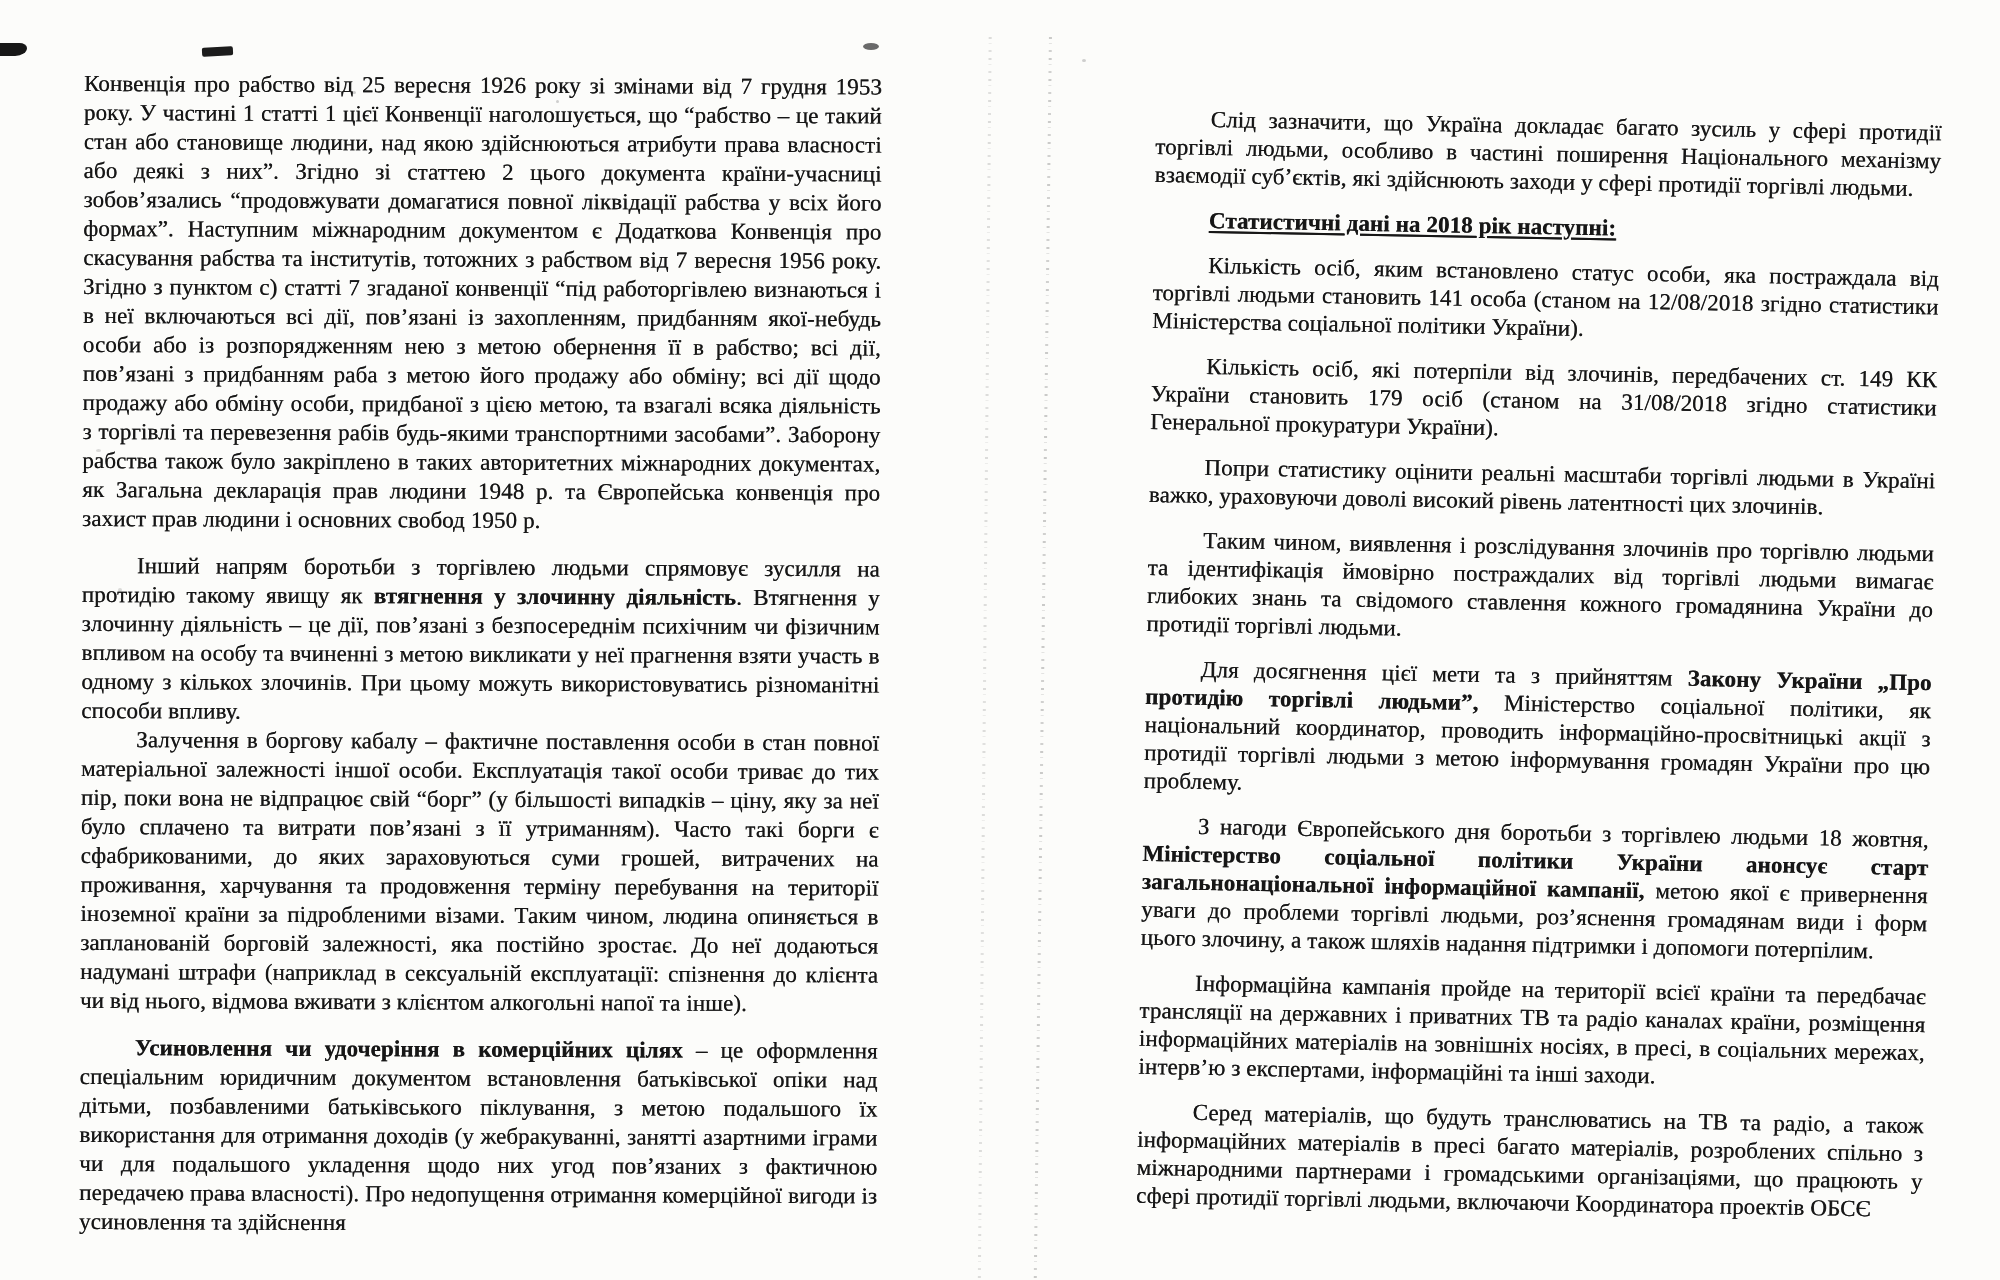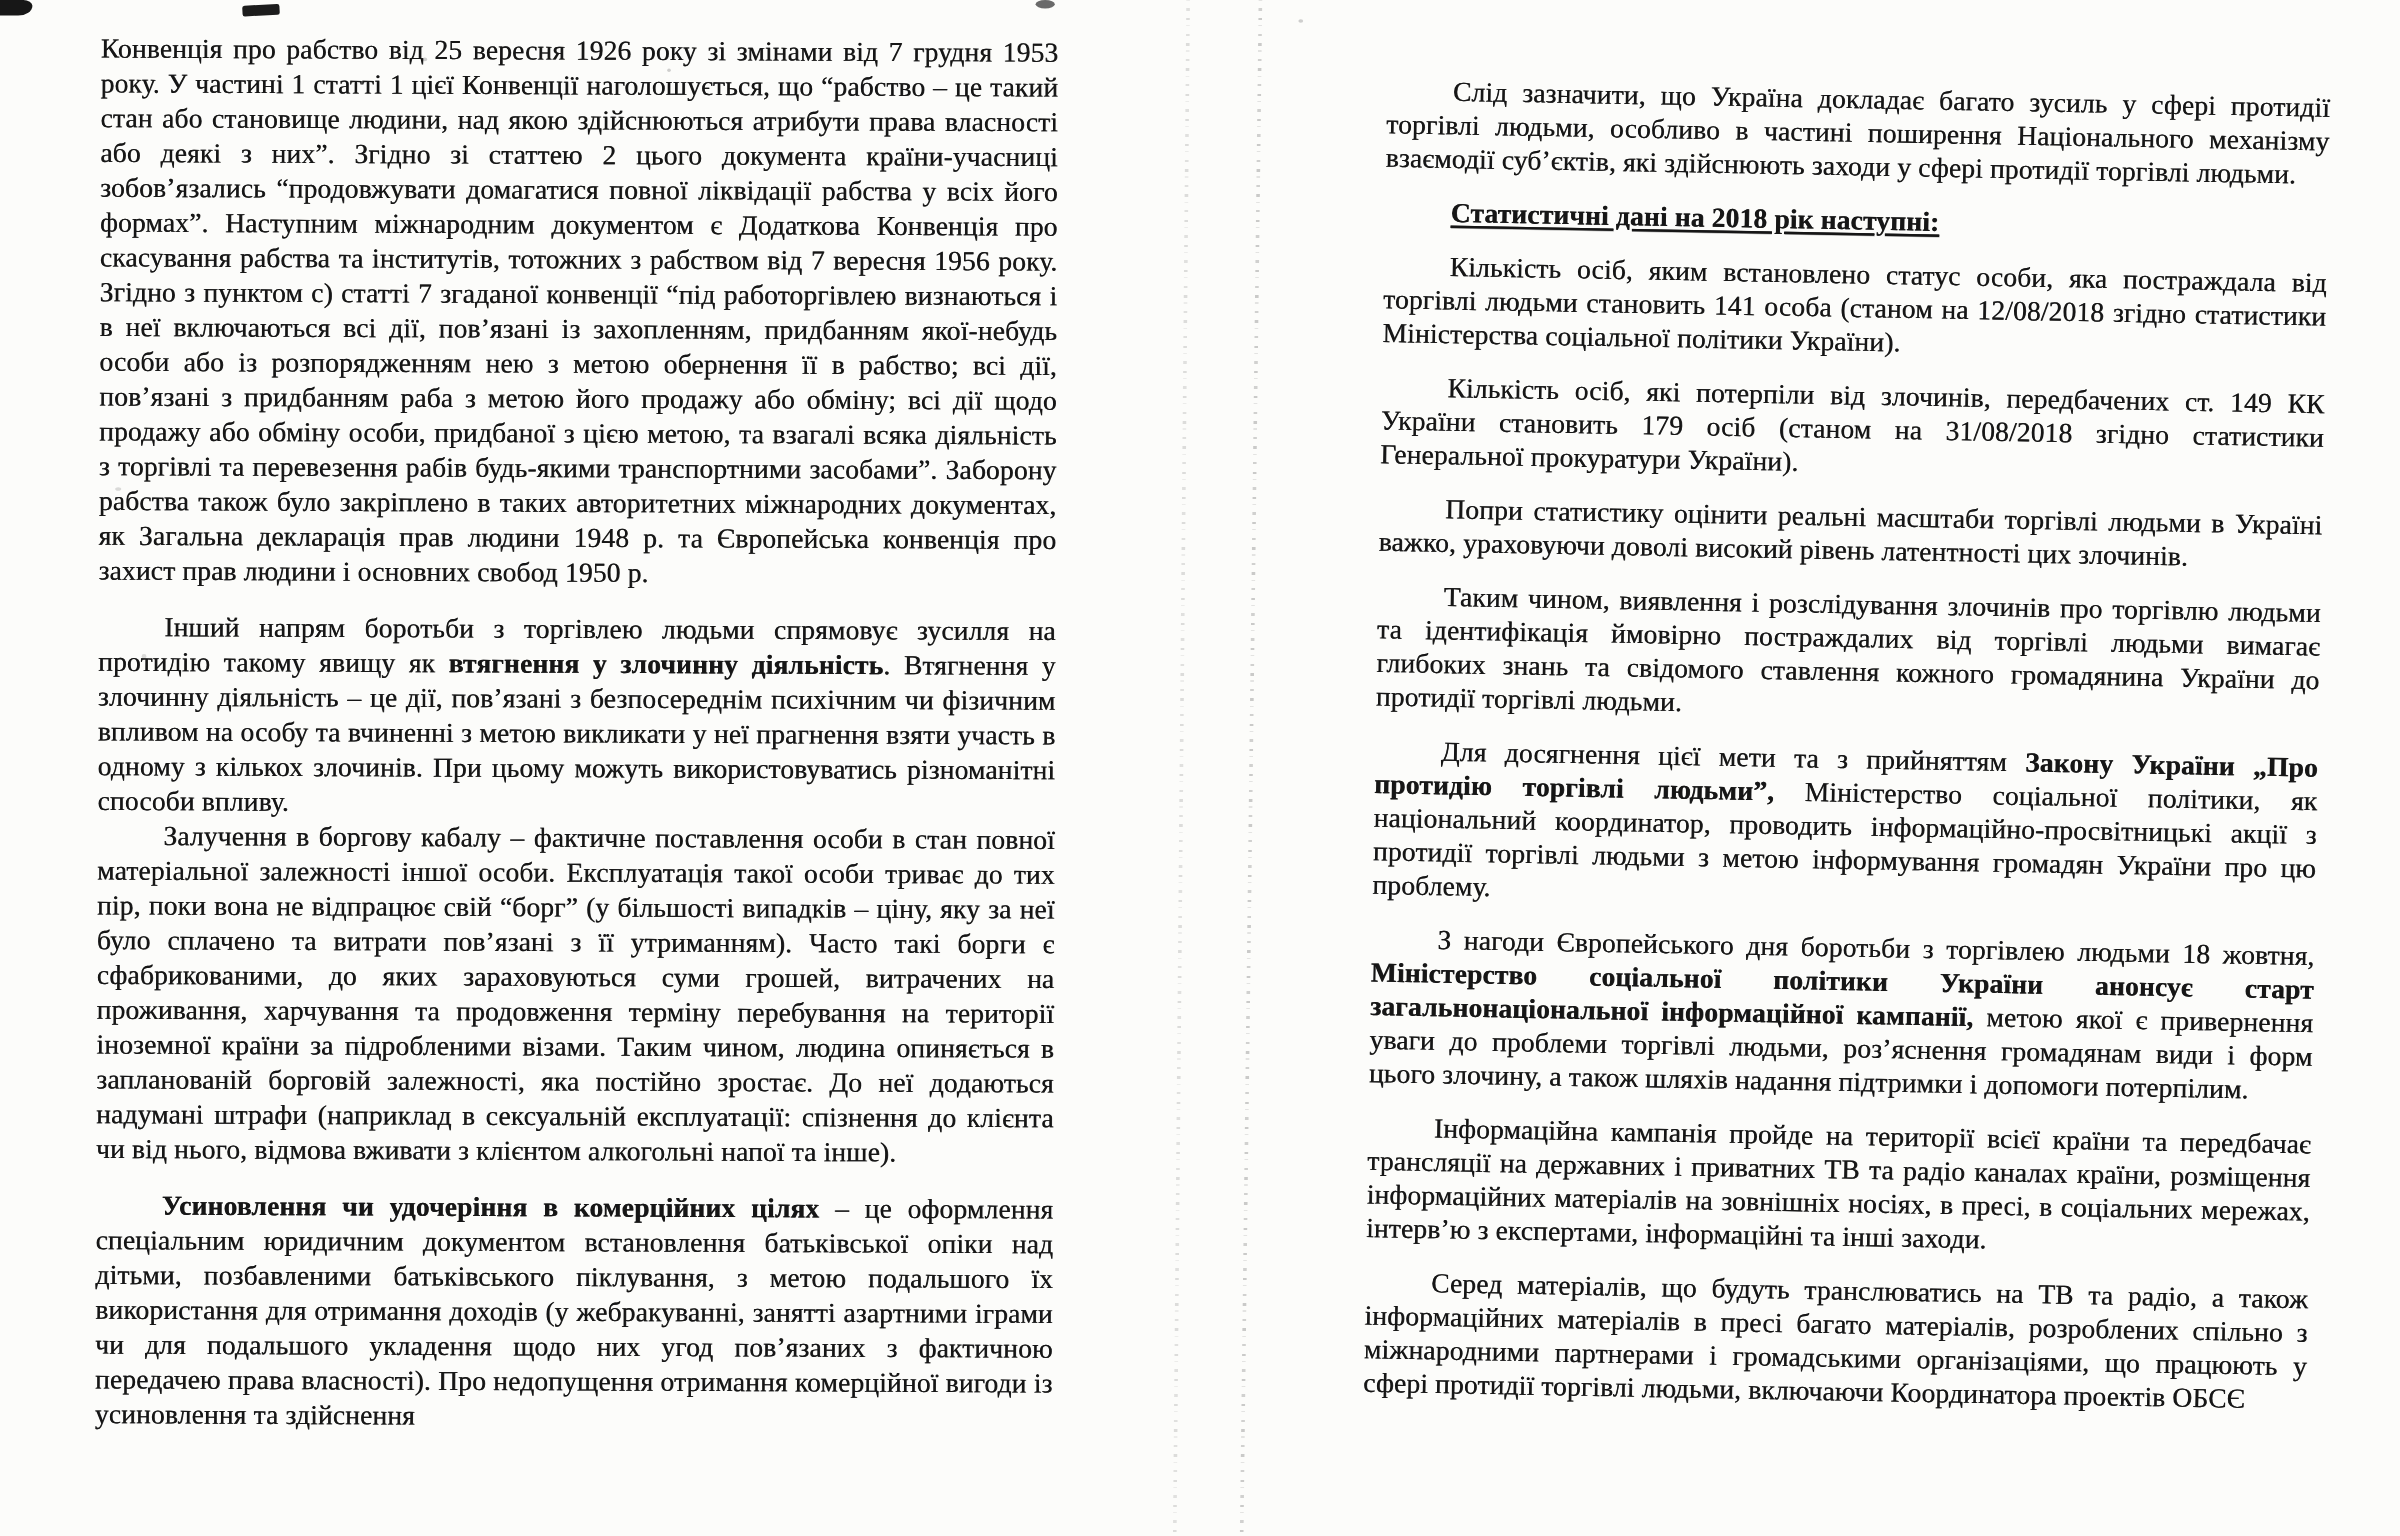--- a/index.html
+++ b/index.html
@@ -3,21 +3,21 @@
 <meta charset="utf-8">
 <style>
   html,body{margin:0;padding:0;}
   body{
     width:2000px;height:1280px;
     background:#fcfcfa;
     overflow:hidden;
     position:relative;
     font-family:"Liberation Serif", serif;
   }
-  .scan{position:absolute;inset:0;}
+  .scan{position:absolute;inset:0;margin-top:43px;}
 
   
   .page{
     position:absolute;
     color:#161616;
     font-size:23px;
     text-align:justify;
     text-shadow:0.35px 0 0 rgba(20,20,20,.85);
     letter-spacing:.1px;
   }

